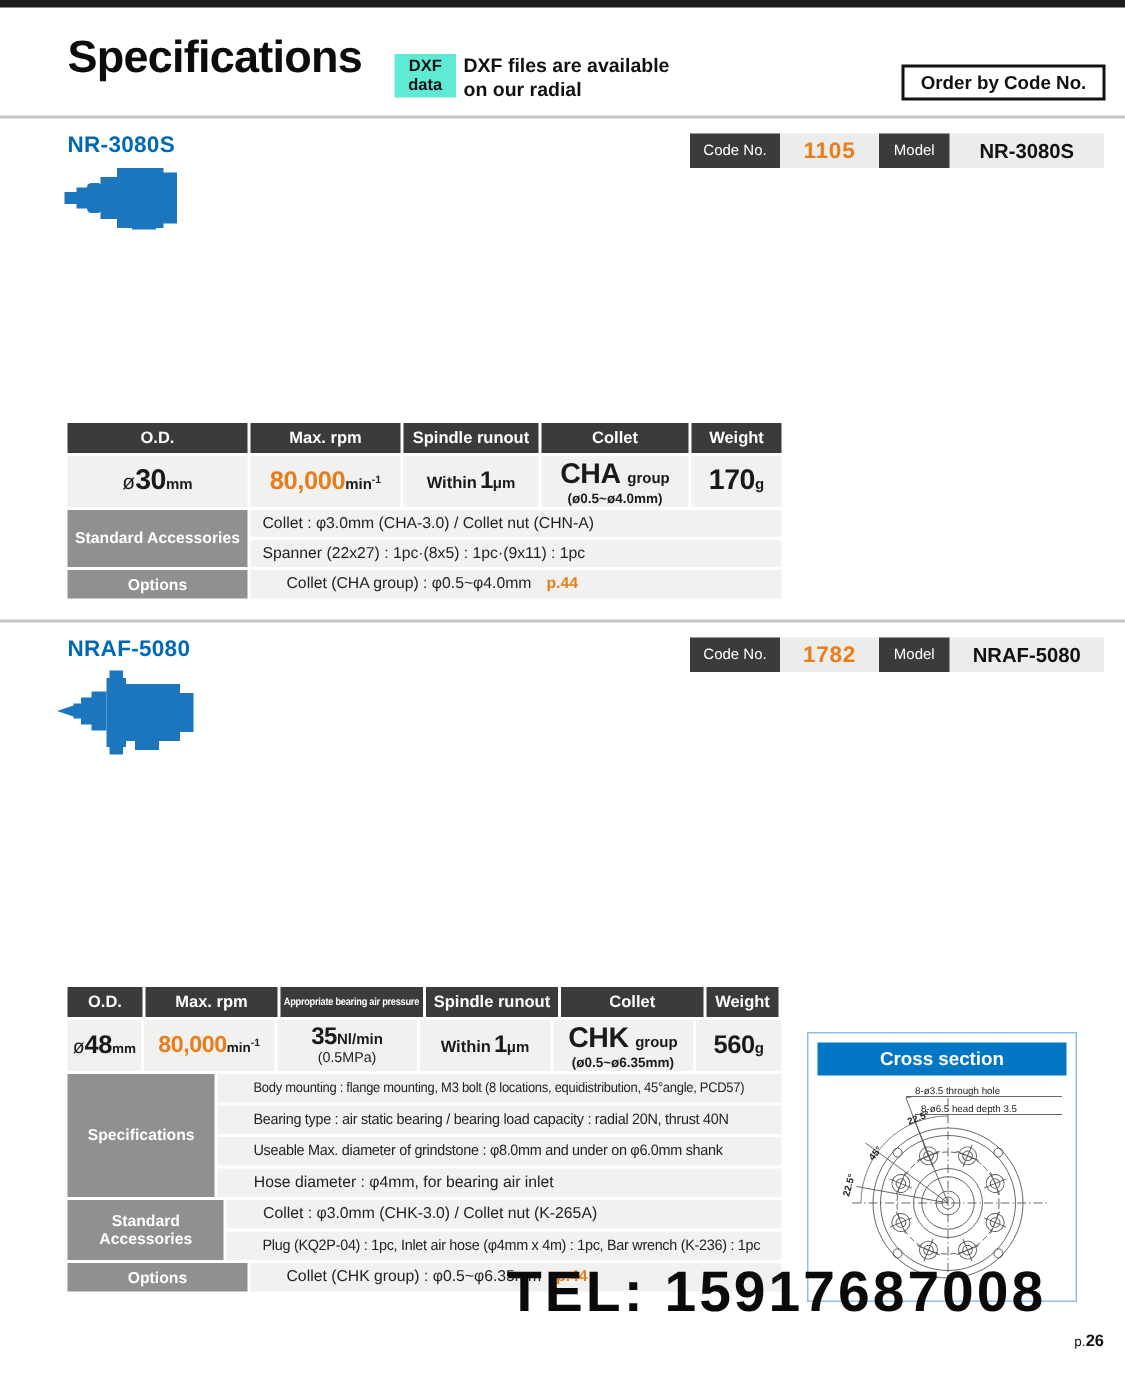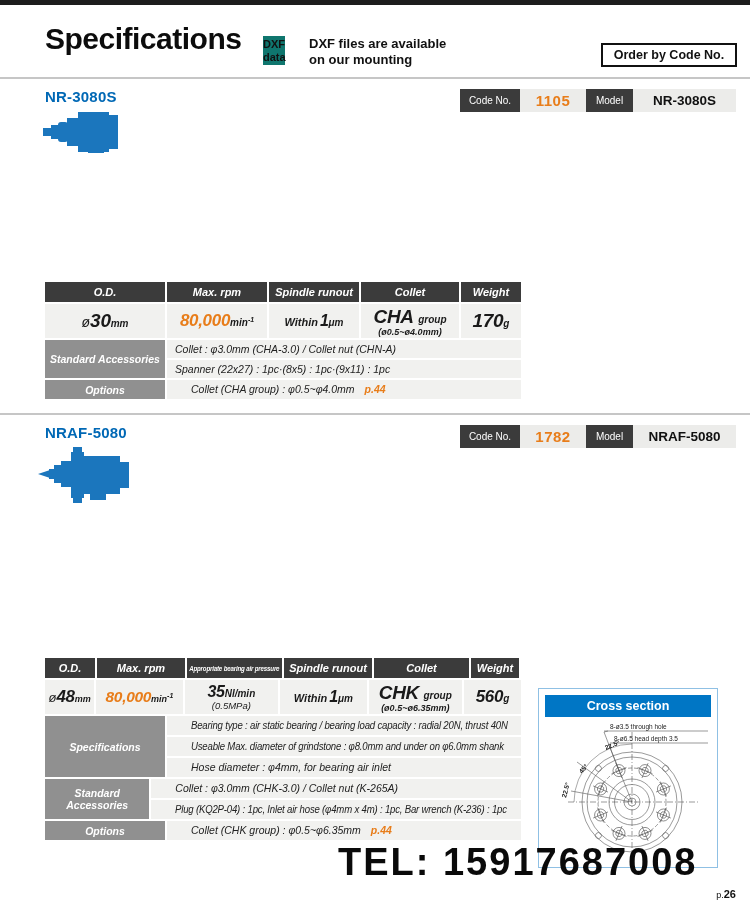--- a/index.html
+++ b/index.html
@@ -4,37 +4,37 @@
 <style>
   * { margin:0; padding:0; box-sizing:border-box; }
   html,body { background:#fff; }
   body { font-family:"Liberation Sans","DejaVu Sans",sans-serif; color:#111; }
   .page { position:relative; width:750px; height:916px; background:#fff; overflow:hidden; }
 
   .topbar { position:absolute; left:0; top:0; width:750px; height:5px; background:#1d1d1d; }
 
   
   .hdr-title { position:absolute; left:45px; top:22px; font-size:30px; font-weight:bold; letter-spacing:-0.5px; color:#0c0c0c; }
-  .dxf-badge { position:absolute; left:263px; top:36px; width:22px; height:29px; background:#0f766e; text-align:center; font-size:11px; font-weight:bold; line-height:13px; padding-top:2px; color:#111; }
+  .dxf-badge { position:absolute; left:263px; top:36px; width:41px; height:29px; background:#5eead4; text-align:center; font-size:11px; font-weight:bold; line-height:13px; padding-top:2px; color:#111; }
   .dxf-note { position:absolute; left:309px; top:36px; font-size:13px; font-weight:bold; line-height:16px; color:#111; }
   .order-box { position:absolute; left:601px; top:43px; width:136px; height:24px; border:2px solid #111; font-size:12.5px; font-weight:bold; text-align:center; line-height:20px; background:#fff; }
   .divider { position:absolute; left:0; width:750px; height:2px; background:#c6c6c6; }
   .div1 { top:77px; } .div2 { top:413px; }
 
   
   .model-heading { position:absolute; font-size:15px; font-weight:bold; color:#0068b5; letter-spacing:0.2px; }
   .codebar { position:absolute; left:460px; width:276px; height:23px; background:#ececea; display:flex; align-items:stretch; }
   .codebar .badge { background:#3b3b3b; color:#fff; font-size:10px; display:flex; align-items:center; justify-content:center; }
   .codebar .b1 { width:60px; } .codebar .b2 { width:47px; }
   .codebar .codeval { width:66px; color:#e87d1a; font-weight:bold; font-size:15px; display:flex; align-items:center; justify-content:center; letter-spacing:0.5px; }
   .codebar .modelval { flex:1; font-weight:bold; font-size:13.5px; color:#111; display:flex; align-items:center; justify-content:center; }
   .product-svg { position:absolute; }
 
   
-  .spec-table { position:absolute; left:45px; width:476px;font-style:italic; }
+  .spec-table { position:absolute; left:45px; width:476px; }
   .trow { display:flex; gap:2px; margin-bottom:2px; }
   .th { background:#3b3b3b; color:#fff; font-size:11px; font-weight:bold; height:20px; display:flex; align-items:center; justify-content:center; white-space:nowrap; }
   .th.tiny span { font-size:7px; letter-spacing:-0.2px; transform:scaleX(0.88); display:inline-block; }
   .td { background:#f1f1ef; height:34px; display:flex; flex-direction:column; align-items:center; justify-content:center; white-space:nowrap; color:#1a1a1a; }
   .big { font-size:19px; font-weight:bold; letter-spacing:-0.3px; }
   .big2 { font-size:16px; font-weight:bold; letter-spacing:-0.3px; }
   .sm { font-size:10px; font-weight:bold; }
   .orange { color:#e87d1a; }
   .unitline { display:flex; align-items:baseline; }
   .unit { font-size:10px; font-weight:bold; }
@@ -68,21 +68,21 @@
 <div class="page">
   <div class="topbar"></div>
 
   <div class="hdr-title">Specifications</div>
   <div class="dxf-badge">
     <div>DXF</div>
     <div>data</div>
   </div>
   <div class="dxf-note">
     <div>DXF files are available</div>
-    <div>on our mounting</div>
+    <div>on our radial</div>
   </div>
   <div class="order-box">Order by Code No.</div>
   <div class="divider div1"></div>
 
   <div class="model-heading" style="left:45px; top:88px;">NR-3080S</div>
 
   <div class="codebar" style="top:89px;">
     <div class="badge b1">Code No.</div>
     <div class="codeval">1105</div>
     <div class="badge b2">Model</div>
@@ -228,20 +228,21 @@
       <div class="td" style="width:58px">
         <span class="unitline">
             <span class="big" style="font-size:17px;">560</span>
             <span class="unit">g</span>
           </span>
       </div>
     </div>
     <div class="acc-block">
       <div class="acc-label">Specifications</div>
       <div class="acc-rows">
+        <div class="acc-row r19"><span class="condense" style="display:inline-block;">Body mounting : flange mounting, M3 bolt (8 locations, equidistribution, 45°angle, PCD57)</span></div>
         <div class="acc-row r19"><span class="condense2" style="display:inline-block;">Bearing type : air static bearing / bearing load capacity : radial 20N, thrust 40N</span></div>
         <div class="acc-row r19"><span class="condense2" style="display:inline-block;">Useable Max. diameter of grindstone : φ8.0mm and under on φ6.0mm shank</span></div>
         <div class="acc-row r19">Hose diameter : φ4mm, for bearing air inlet</div>
       </div>
     </div>
     <div class="acc-block">
       <div class="acc-label">Standard Accessories</div>
       <div class="acc-rows">
         <div class="acc-row r19">Collet : φ3.0mm (CHK-3.0) / Collet nut (K-265A)</div>
         <div class="acc-row r19"><span class="condense2" style="display:inline-block;">Plug (KQ2P-04) : 1pc, Inlet air hose (φ4mm x 4m) : 1pc, Bar wrench (K-236) : 1pc</span></div>

